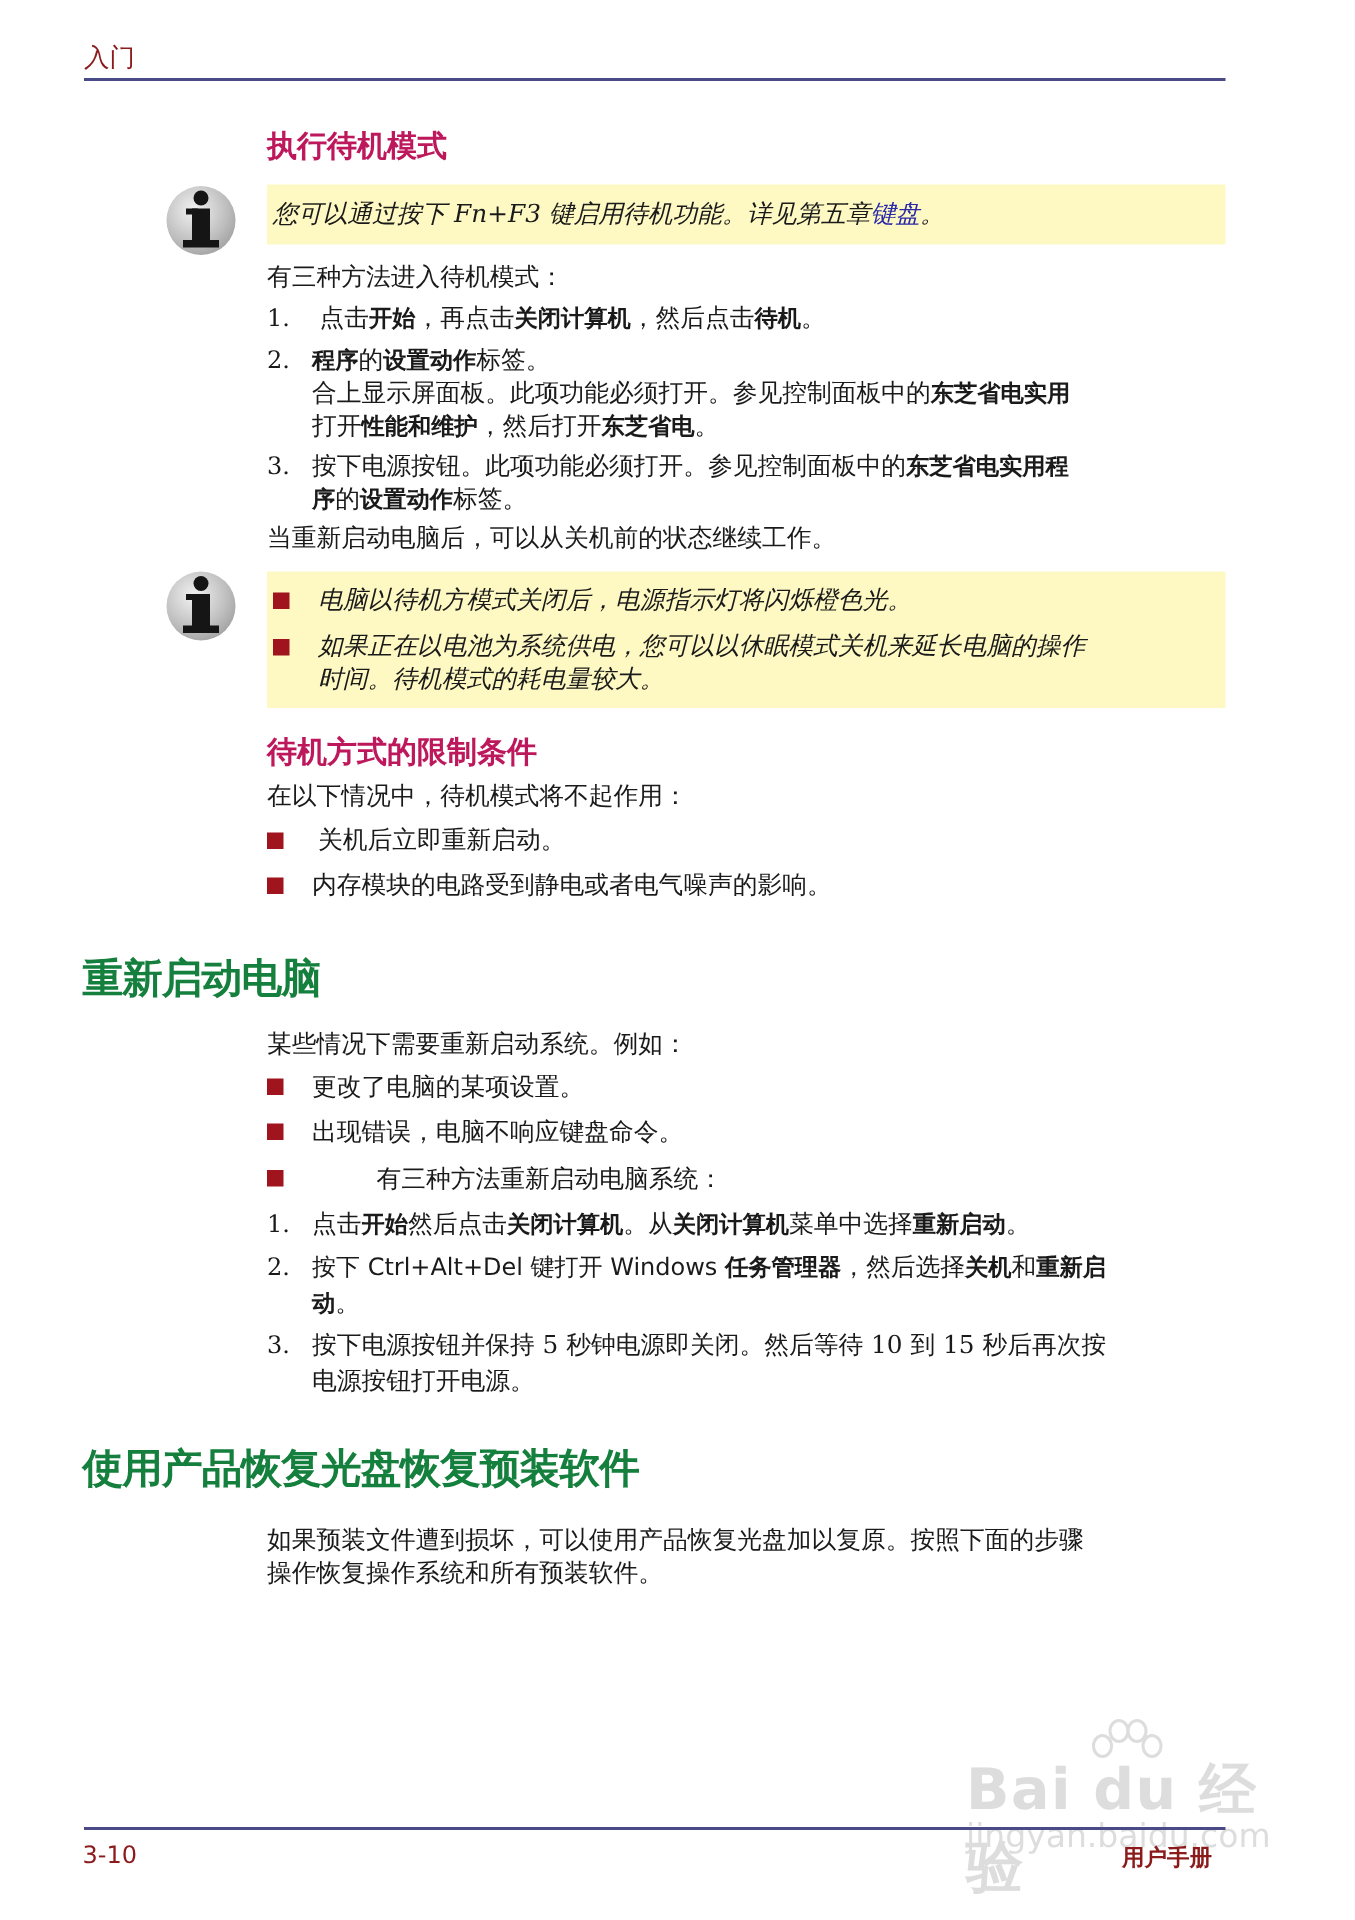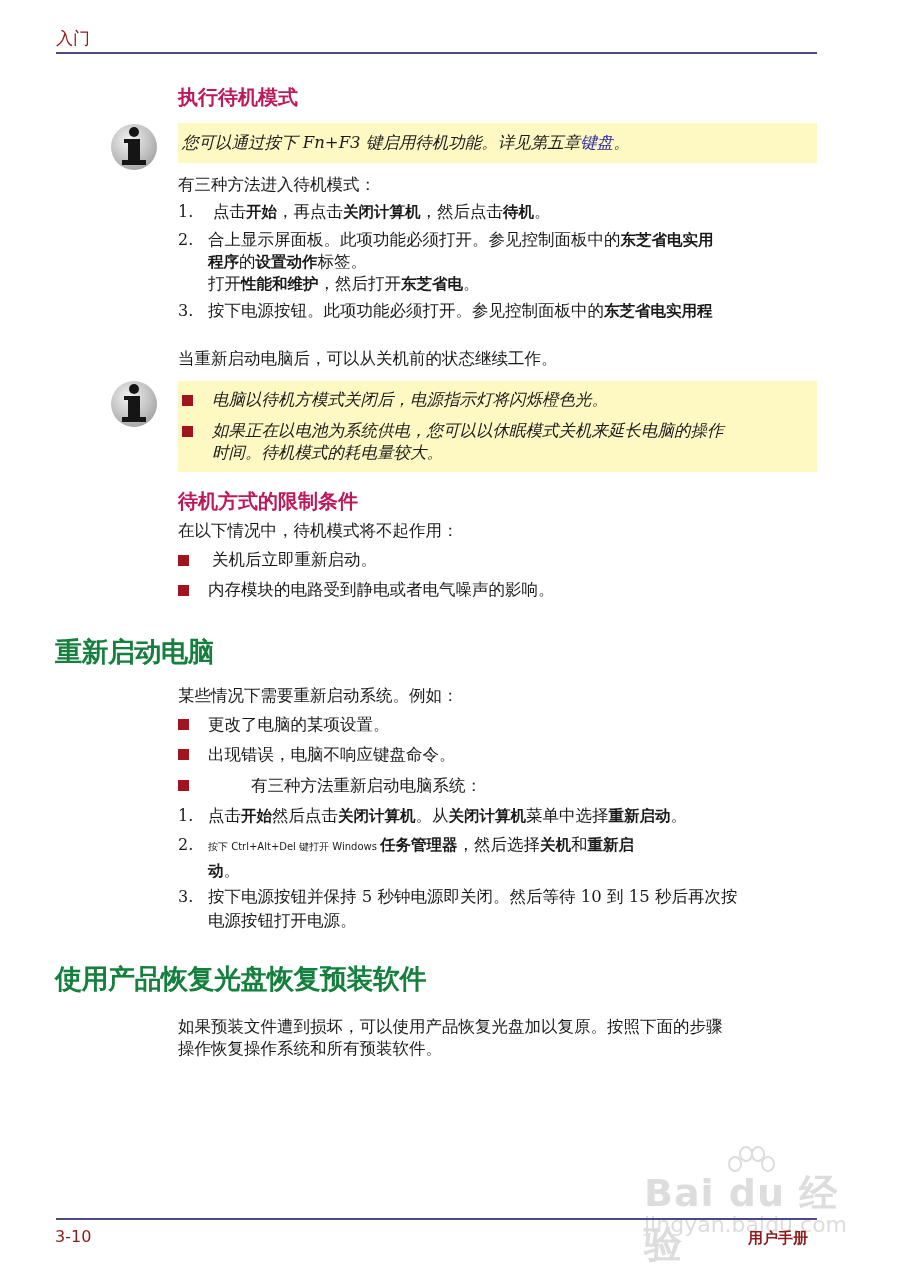--- a/index.html
+++ b/index.html
@@ -74,30 +74,31 @@
 <div class="li" style="top:201px; left:0; width:903px;">
   <span class="num">1.</span>
   <span class="txt" style="left:213px;">
     <span>点击</span><b>开始</b><span>，再点击</span><b>关闭计算机</b><span>，然后点击</span><b>待机</b><span>。</span>
   </span>
 </div>
 
 <div class="li" style="top:229px; left:0; width:903px;">
   <span class="num">2.</span>
   <div class="txt">
+    <div><b>程序</b><span>的</span><b>设置动作</b><span>标签。</span></div>
     <div><span>合上显示屏面板。此项功能必须打开。参见控制面板中的</span><b>东芝省电实用</b></div>
-    <div><b>程序</b><span>的</span><b>设置动作</b><span>标签。</span></div>
     <div><span>打开</span><b>性能和维护</b><span>，然后打开</span><b>东芝省电</b><span>。</span></div>
   </div>
 </div>
 
 <div class="li" style="top:300px; left:0; width:903px;">
   <span class="num">3.</span>
   <div class="txt">
     <div><span>按下电源按钮。此项功能必须打开。参见控制面板中的</span><b>东芝省电实用程</b></div>
+    <div><b>序</b><span>的</span><b>设置动作</b><span>标签。</span></div>
   </div>
 </div>
 
 <div class="abs p" style="top:348px;">当重新启动电脑后，可以从关机前的状态继续工作。</div>
 
 <div class="abs info-icon" style="left:111px; top:381px;">
   <div class="dot"></div>
     <div class="cap"></div>
     <div class="stem"></div>
     <div class="base"></div>
@@ -129,21 +130,21 @@
 <div class="li" style="top:805px; left:0; width:903px;">
   <span class="num">1.</span>
   <span class="txt">
     <span>点击</span><b>开始</b><span>然后点击</span><b>关闭计算机</b><span>。从</span><b>关闭计算机</b><span>菜单中选择</span><b>重新启动</b><span>。</span>
   </span>
 </div>
 
 <div class="li" style="top:834px; left:0; width:903px;">
   <span class="num">2.</span>
   <div class="txt">
-    <div style="line-height:22px;"><span style="font-family:'DejaVu Sans','Liberation Sans',sans-serif; font-size:10px;">按下 Ctrl+Alt+Del 键打开 Windows </span><b>任务管理器</b><span>，然后选择</span><b>关机</b><span>和</span><b>重新启</b></div>
+    <div style="line-height:22px;"><span style="font-family:'DejaVu Sans','Liberation Sans',sans-serif; font-size:16px;">按下 Ctrl+Alt+Del 键打开 Windows </span><b>任务管理器</b><span>，然后选择</span><b>关机</b><span>和</span><b>重新启</b></div>
     <div style="margin-top:2px;"><b>动</b><span>。</span></div>
   </div>
 </div>
 
 <div class="li" style="top:886px; left:0; width:903px;">
   <span class="num">3.</span>
   <div class="txt">
     <div>按下电源按钮并保持 5 秒钟电源即关闭。然后等待 10 到 15 秒后再次按</div>
     <div style="margin-top:3px;">电源按钮打开电源。</div>
   </div>

